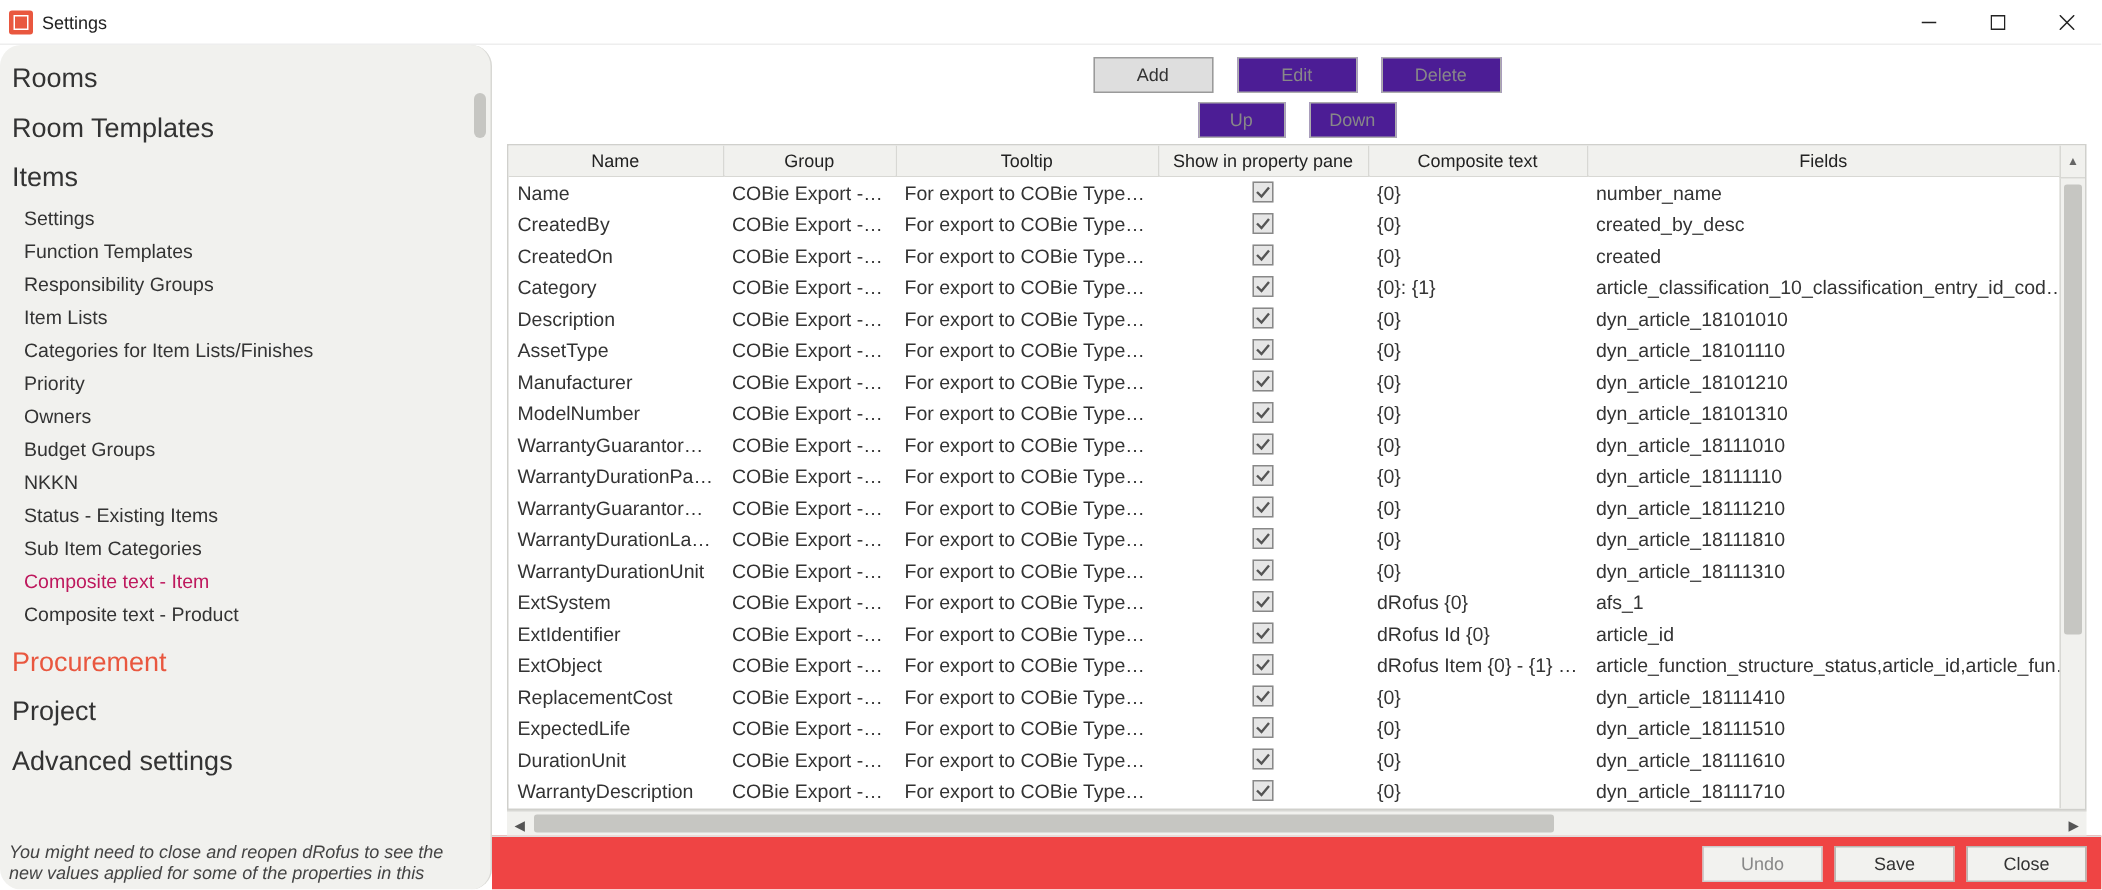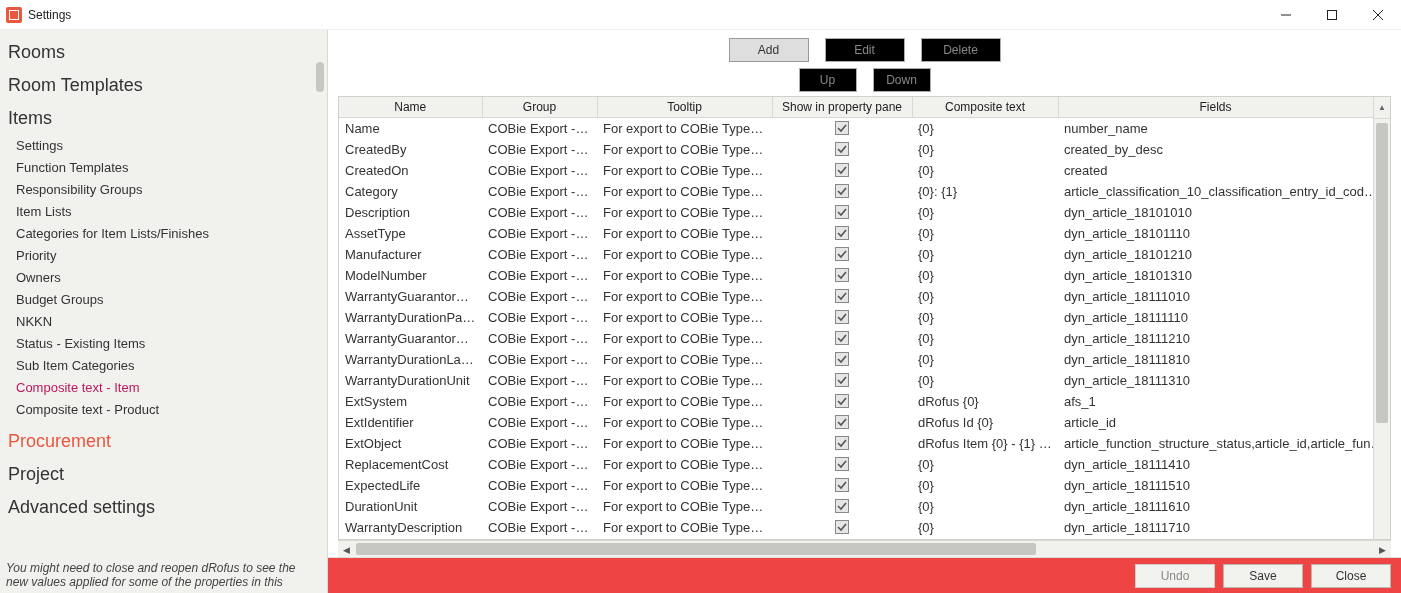--- a/index.html
+++ b/index.html
@@ -65,20 +65,21 @@
     height: calc(100% - 30px);
   }
   .sidebar {
     width: 328px;
     background: #f1f1ee;
     border-right: 1px solid #d8d8d4;
     padding: 6px 0 4px 0;
     display: flex;
     flex-direction: column;
     position: relative;
+    border-radius: 14px;
   }
   .sidebar-scroll-track{
     position:absolute;
     right:2px;
     top:4px;
     bottom:60px;
     width:10px;
   }
   .sidebar-scroll-thumb{
     position:absolute;
@@ -132,21 +133,21 @@
   }
   .btn-row {
     display: flex;
     gap: 16px;
     justify-content: center;
   }
   .btn {
     min-width: 80px;
     height: 24px;
     border: 1px solid #adadad;
-    background: #000000;
+    background: #4c1d95;
     font-size: 12px;
     color: #333;
     display: inline-flex;
     align-items: center;
     justify-content: center;
     padding: 0 12px;
   }
   .btn.selected {
     background: #dedede;
     border-color: #9a9a9a;

